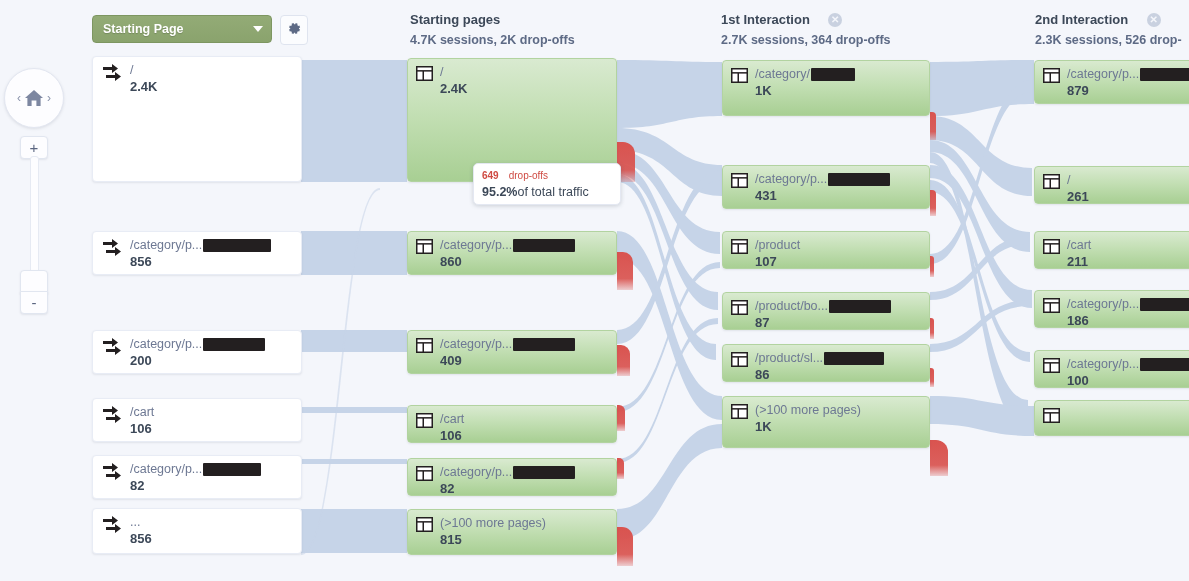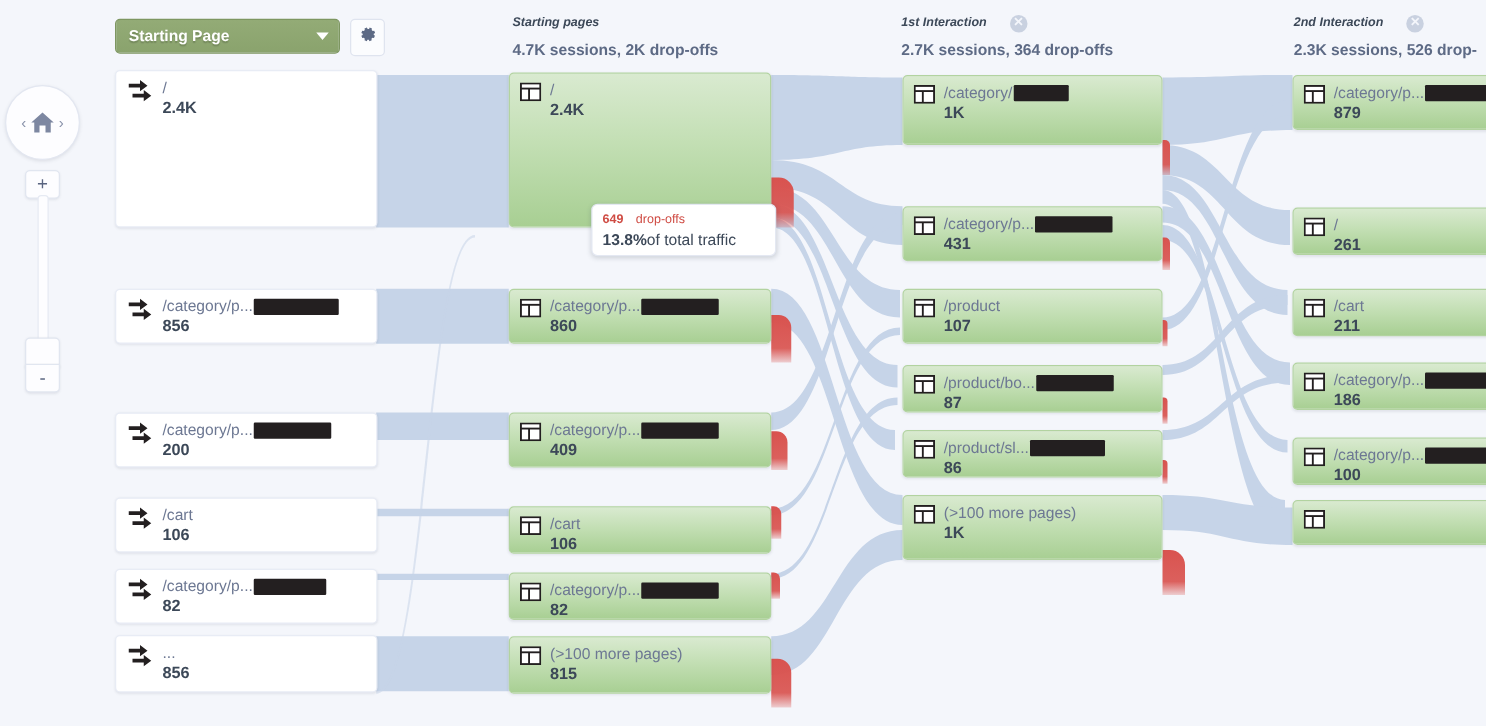--- a/index.html
+++ b/index.html
@@ -86,22 +86,22 @@
     width: 26px; height: 28px;
     background: #fbfcfe;
     border: 1px solid #dfe4ef;
     border-radius: 4px;
     display: flex; align-items: center; justify-content: center;
   }
 
   
   .col-header { position: absolute; top: 10px; }
   .col-header .ch-title {
-    font-size: 10px; font-weight: bold; color: #3c4858;
-    display: inline-block; vertical-align: middle; font-style: italic;
+    font-size: 13px; font-weight: bold; color: #3c4858;
+    display: inline-block; vertical-align: middle;
   }
   .col-header .ch-sub {
     font-size: 12.5px; font-weight: bold; color: #5d6a85;
     margin-top: 5px;
   }
   .close-x {
     display: inline-block; vertical-align: middle;
     width: 14px; height: 14px; margin-left: 14px;
     border-radius: 50%;
     background: #c9d1e0;
@@ -550,21 +550,21 @@
     <span class="node-text">
       <span class="node-label">
         <span>/category/p...</span>
           <i class="redact" style="width:62px;"></i>
       </span>
       <span class="node-value">431</span>
     </span>
   </div>
 </div>
 
-<div class="node green" style="left:722px; top:231px; width:208px; height:44px;">
+<div class="node green" style="left:722px; top:231px; width:208px; height:38px;">
   <div class="node-body">
     <span class="page-icon">
       <svg width="17" height="15" viewBox="0 0 17 15" aria-hidden="true">
         <rect x="0" y="0" width="17" height="15" fill="#231f20"></rect>
         <rect x="1.5" y="1.5" width="14" height="2.6" fill="#ffffff"></rect>
         <rect x="1.5" y="5.6" width="5" height="7.9" fill="#ffffff"></rect>
         <rect x="8" y="5.6" width="7.5" height="7.9" fill="#ffffff"></rect>
       </svg>
     </span>
     <span class="node-text">
@@ -744,15 +744,15 @@
       </svg>
     </span>
   </div>
 </div>
 
 <div id="dropoff-tooltip">
   <div class="tt-row1">
     <span class="tt-count">649</span><span class="tt-word">drop-offs</span>
   </div>
   <div class="tt-row2">
-    <span class="tt-pct">13.8%</span><span>of total traffic</span>
+    <span class="tt-pct">95.2%</span><span>of total traffic</span>
   </div>
 </div>
 
 </body></html>

